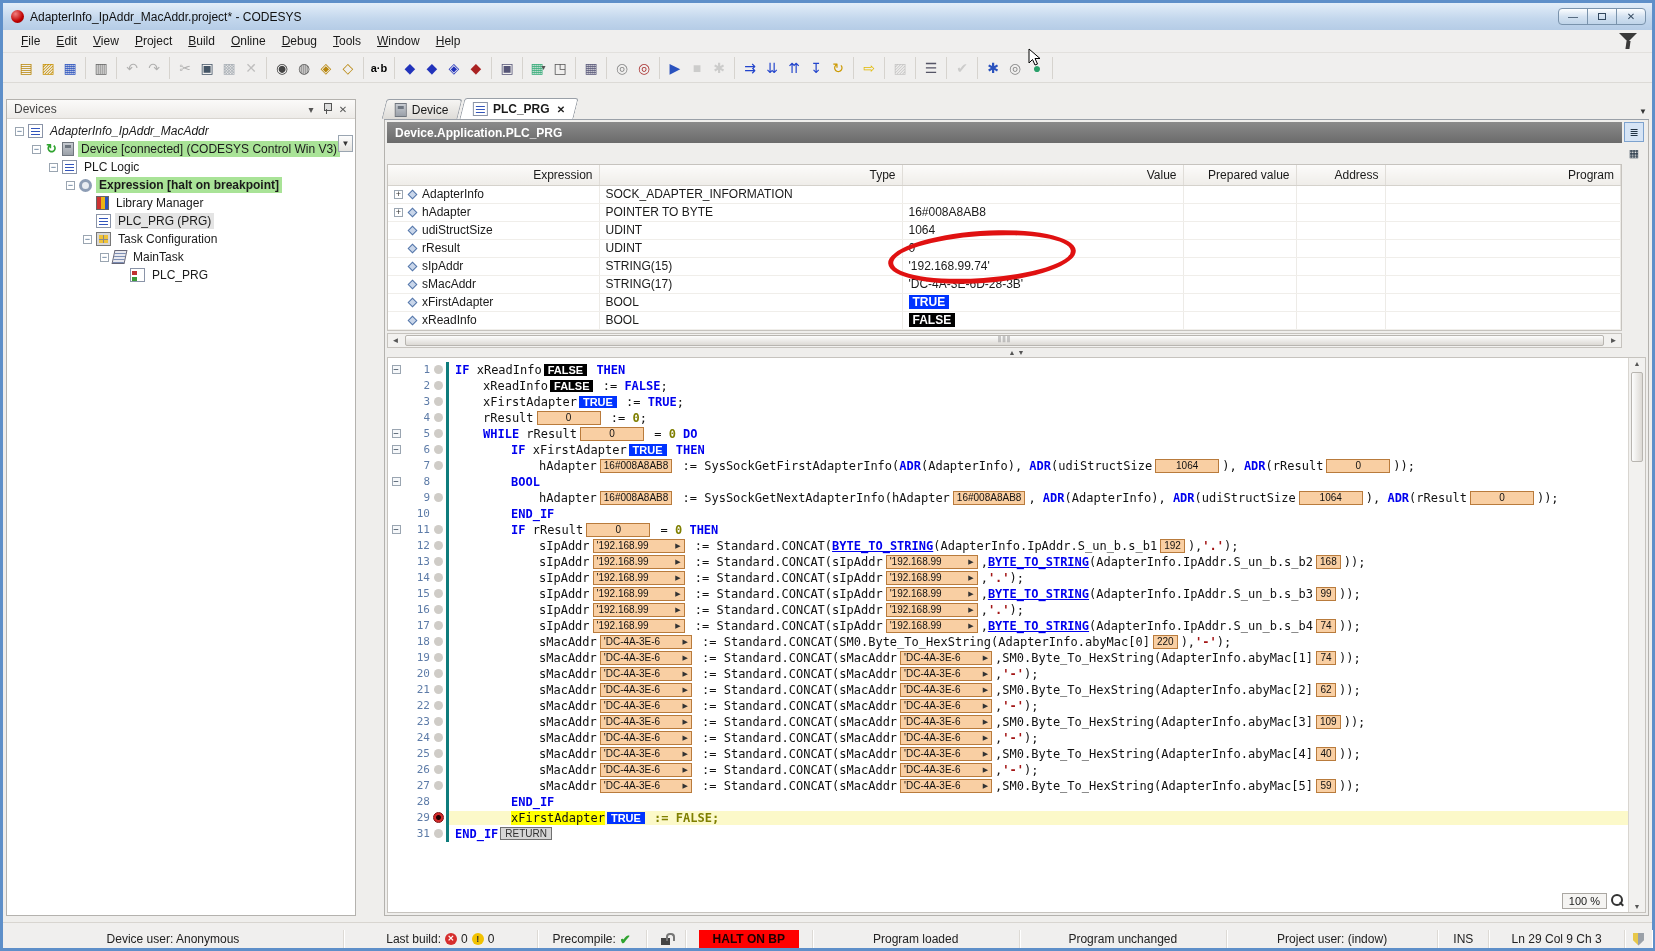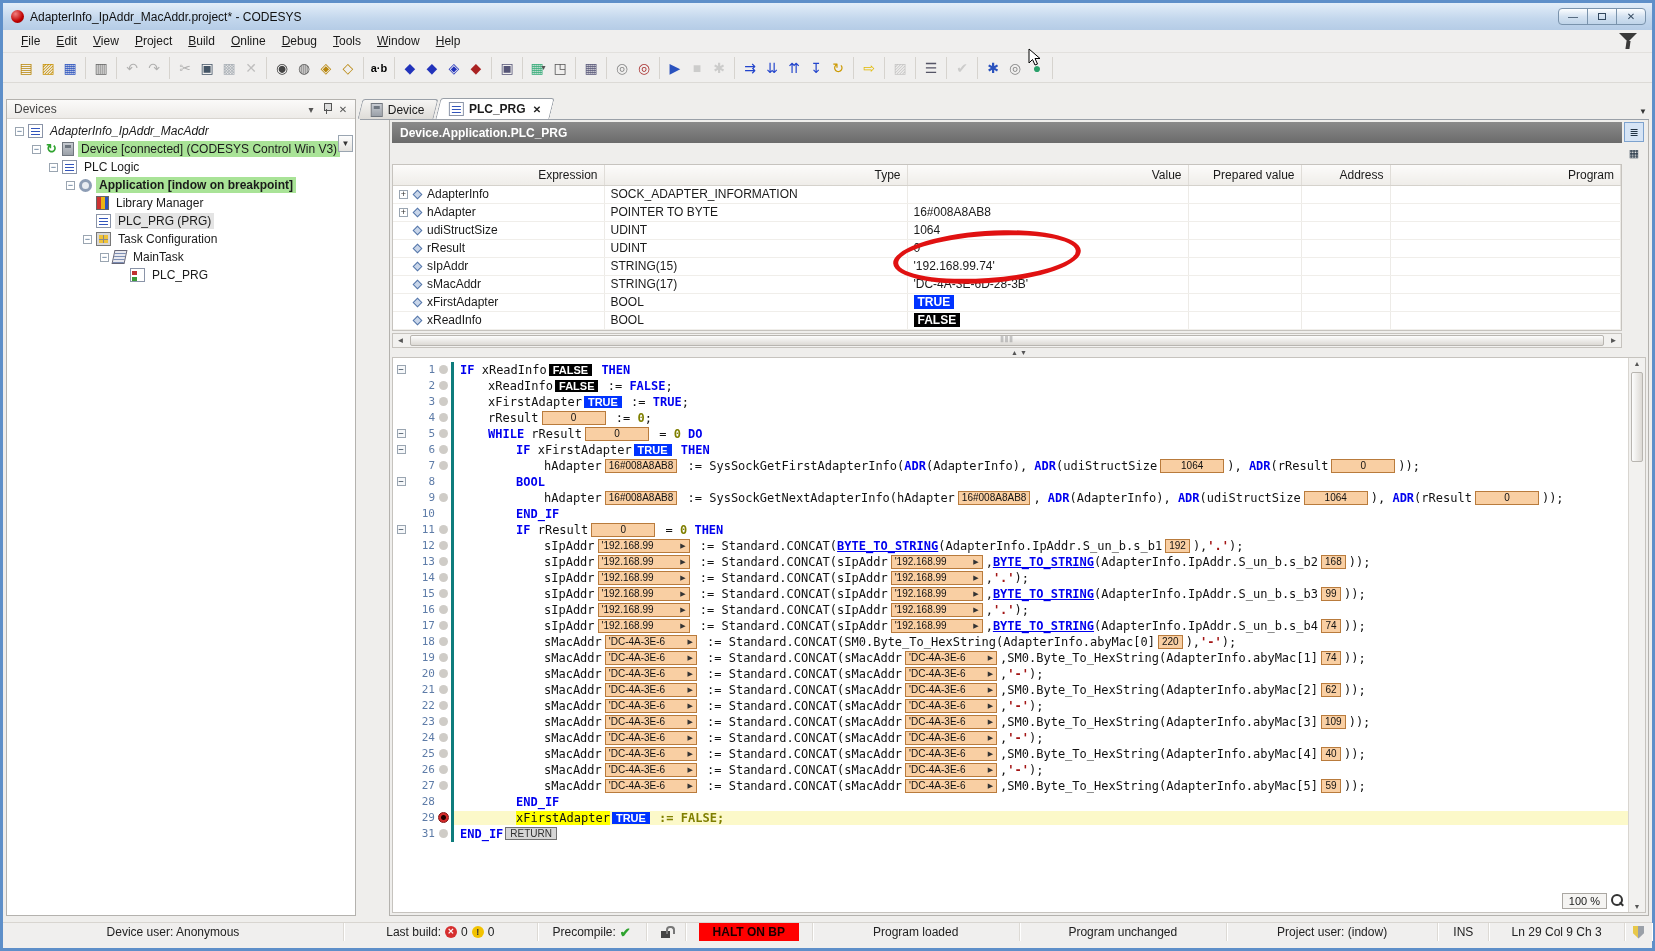--- a/index.html
+++ b/index.html
@@ -24,21 +24,21 @@
   #funnel .cone { width:0; height:0; border-left:9px solid transparent; border-right:9px solid transparent; border-top:9px solid #3a3a3a; position:absolute; top:0; left:1px; }
   #funnel .stem { position:absolute; left:8px; top:8px; width:4px; height:8px; background:#3a3a3a; transform:skewX(-8deg); }
 
   #toolbar { height:30px; background:#F0EFEE; border-bottom:1px solid #DCDAD6; display:flex; align-items:center; padding-left:8px; flex:0 0 auto; }
   .tb-group { display:flex; align-items:center; padding:0 4px; border-right:1px solid #D6D3CE; height:22px; }
   .tb-btn { width:22px; height:22px; display:flex; align-items:center; justify-content:center; font-size:14px; border-radius:2px; }
   .tb-btn.dis { opacity:.4; }
   .tb-drop { font-size:8px; color:#555; margin-left:-2px; }
 
   
-  #main { flex:1; display:flex; min-height:0; padding:16px 0 0 0; }
+  #main { flex:1; display:flex; min-height:0; padding:16px 0 0 0;gap:12px; }
   #devpanel { width:350px; background:#fff; border:1px solid #B4B2AE; margin-left:3px; display:flex; flex-direction:column; }
   #devheader { height:19px; background:linear-gradient(#FBFAF9,#EDEBE8); border-bottom:1px solid #D8D5D0; display:flex; align-items:center; padding:0 4px 0 7px; color:#444; }
   #devheader .sp { flex:1; }
   .hdr-ico { width:16px; height:14px; display:flex; align-items:center; justify-content:center; color:#555; font-size:10px; }
   .pin { position:relative; width:10px; height:12px; }
   .pin::before { content:""; position:absolute; left:2px; top:0; width:6px; height:6px; border:1px solid #555; background:#ddd; }
   .pin::after { content:""; position:absolute; left:4px; top:6px; width:1px; height:5px; background:#555; }
   #tree { flex:1; position:relative; padding-top:3px; overflow:hidden; font-size:12px; }
   .tree-row { height:18px; display:flex; align-items:center; white-space:nowrap; }
   .expander { width:9px; height:9px; border:1px solid #9AA5B1; background:#fff; color:#33557A; font-size:9px; line-height:7px; text-align:center; margin-right:4px; flex:0 0 auto; }
@@ -70,21 +70,21 @@
   
   #editor { flex:1; display:flex; flex-direction:column; margin-right:3px; min-width:0; }
   #tabrow { height:21px; display:flex; align-items:flex-end; border-bottom:1px solid #9AA0A8; position:relative; }
   .tab { height:20px; display:flex; align-items:center; padding:0 10px; border:1px solid #9AA0A8; border-bottom:none; background:linear-gradient(#F6F5F3,#DEDCD8); margin-right:2px; transform:skewX(-14deg); border-radius:3px 3px 0 0; }
   .tab > * { transform:skewX(14deg); }
   .tab.active { background:#fff; font-weight:bold; height:21px; }
   .tab .ticon { margin-right:5px; }
   .tab-close { margin-left:7px; font-weight:bold; font-size:10px; color:#222; }
   #tab-scroll { position:absolute; right:2px; bottom:3px; font-size:8px; color:#333; }
 
-  #docarea { flex:1; background:#EFEEEC; border:1px solid #B4B2AE; border-top:none; display:flex; flex-direction:column; min-height:0; position:relative;margin-left:29px; }
+  #docarea { flex:1; background:#EFEEEC; border:1px solid #B4B2AE; border-top:none; display:flex; flex-direction:column; min-height:0; position:relative; }
   #pathbar-row { display:flex; padding:2px 2px 0 2px; }
   #pathbar { flex:1; height:21px; background:linear-gradient(#8A8A8A,#6B6B6B); color:#fff; font-weight:bold; display:flex; align-items:center; padding-left:8px; }
   #view-rail { width:24px; display:flex; flex-direction:column; align-items:center; gap:1px; padding-top:0; }
   .rail-btn { width:20px; height:20px; border:1px solid #7DA2CE; background:#D6E4F5; display:flex; align-items:center; justify-content:center; font-size:11px; color:#234; }
   .rail-btn.plain { border:1px solid transparent; background:transparent; }
 
   #watch { margin:1px 26px 0 2px; background:#fff; border:1px solid #C6C3BE; position:relative; }
   #watch table { border-collapse:collapse; width:100%; table-layout:fixed; }
   #watch th { height:20px; font-weight:normal; text-align:right; padding:0 6px; background:linear-gradient(#FCFBFA,#EFEDE9); border-right:1px solid #E0DDD8; border-bottom:1px solid #D5D2CC; }
   #watch td { height:18px; padding:0 6px; border-right:1px solid #EDEBE7; border-bottom:1px solid #F0EEEA; white-space:nowrap; overflow:hidden; }
@@ -134,21 +134,21 @@
   .retbox { display:inline-block; background:#D6D6D6; border:1px solid #707070; color:#303030; font-size:10px; font-family:"Liberation Sans",sans-serif; padding:0 4px; margin-left:2px; }
 
   #zoomctl { position:absolute; right:20px; bottom:3px; display:flex; align-items:center; gap:2px; }
   #zoombox { border:1px solid #AAA7A2; background:#F5F4F2; padding:1px 6px; font-size:11px; }
   #magnifier { width:16px; height:16px; position:relative; }
   #magnifier::before { content:""; position:absolute; left:2px; top:1px; width:8px; height:8px; border:2px solid #333; border-radius:50%; }
   #magnifier::after { content:""; position:absolute; left:10px; top:10px; width:5px; height:2px; background:#333; transform:rotate(45deg); }
 
   
   #statusgap { height:6px; flex:0 0 auto; }
-  #statusbar { height:26px; background:#F0EFEE; border-top:1px solid #D8D5D0; display:flex; align-items:flex-start; flex:0 0 auto; color:#222; }
+  #statusbar { height:26px; background:#F0EFEE; border-top:1px solid #D8D5D0; display:flex; align-items:flex-end; flex:0 0 auto; color:#222; }
   .seg { display:flex; align-items:center; justify-content:center; gap:4px; height:18px; border-right:1px solid #DDDAD5; box-shadow:1px 0 0 #fff; padding:0 8px; white-space:nowrap; }
   .errico { width:12px; height:12px; border-radius:50%; background:#D62E2E; color:#fff; font-size:8px; font-weight:bold; text-align:center; line-height:12px; }
   .warnico { width:12px; height:12px; border-radius:50%; background:#F2C200; color:#333; font-size:9px; font-weight:bold; text-align:center; line-height:12px; }
   .okico { color:#2FA32F; font-weight:bold; font-size:13px; }
   .lockico { position:relative; width:12px; height:13px; }
   .lockico::before { content:""; position:absolute; left:1px; top:5px; width:9px; height:7px; background:#444; }
   .lockico::after { content:""; position:absolute; left:3px; top:0px; width:5px; height:6px; border:2px solid #777; border-bottom:none; border-radius:4px 4px 0 0; transform:translateX(3px); }
   .haltbadge { background:#FF0000; color:#1a0000; font-weight:bold; padding:2px 14px; }
   .shieldico { width:11px; height:13px; background:linear-gradient(90deg,#E8C84A 50%,#9AA0A8 50%); clip-path:polygon(0 0,100% 0,100% 60%,50% 100%,0 60%); border:0; }
 
@@ -294,21 +294,21 @@
             <span class="tlabel green">Device [connected] (CODESYS Control Win V3)</span>
           </div>
           <div class="tree-row" style="padding-left: 42px;">
             <span class="expander">−</span>
             <span class="ticon ic-doc"></span>
             <span class="tlabel">PLC Logic</span>
           </div>
           <div class="tree-row" style="padding-left: 59px;">
             <span class="expander">−</span>
             <span class="ticon ic-gear"></span>
-            <span class="tlabel green b">Application [indow on breakpoint]</span>
+            <span class="tlabel green b">Expression [halt on breakpoint]</span>
           </div>
           <div class="tree-row" style="padding-left: 76px;">
             <span class="plus-sp" style="width: 13px;"></span>
             <span class="ticon ic-books"></span>
             <span class="tlabel">Library Manager</span>
           </div>
           <div class="tree-row" style="padding-left: 76px;">
             <span class="plus-sp" style="width: 13px;"></span>
             <span class="ticon ic-doc"></span>
             <span class="tlabel sel">PLC_PRG (PRG)</span>

